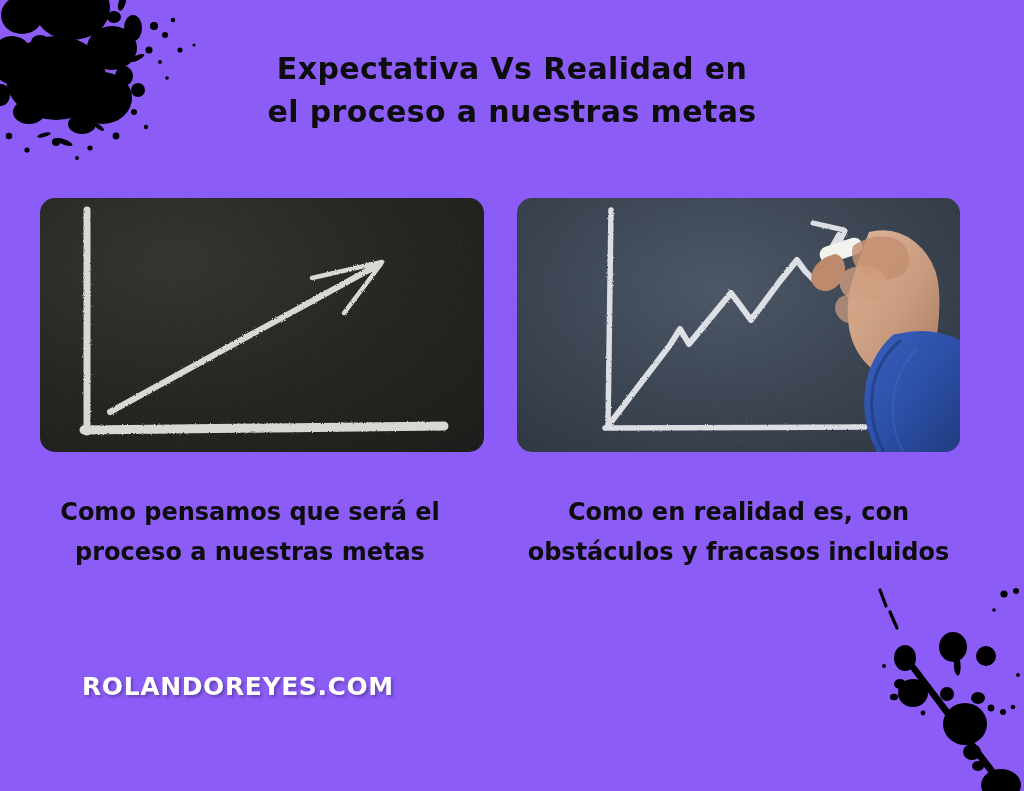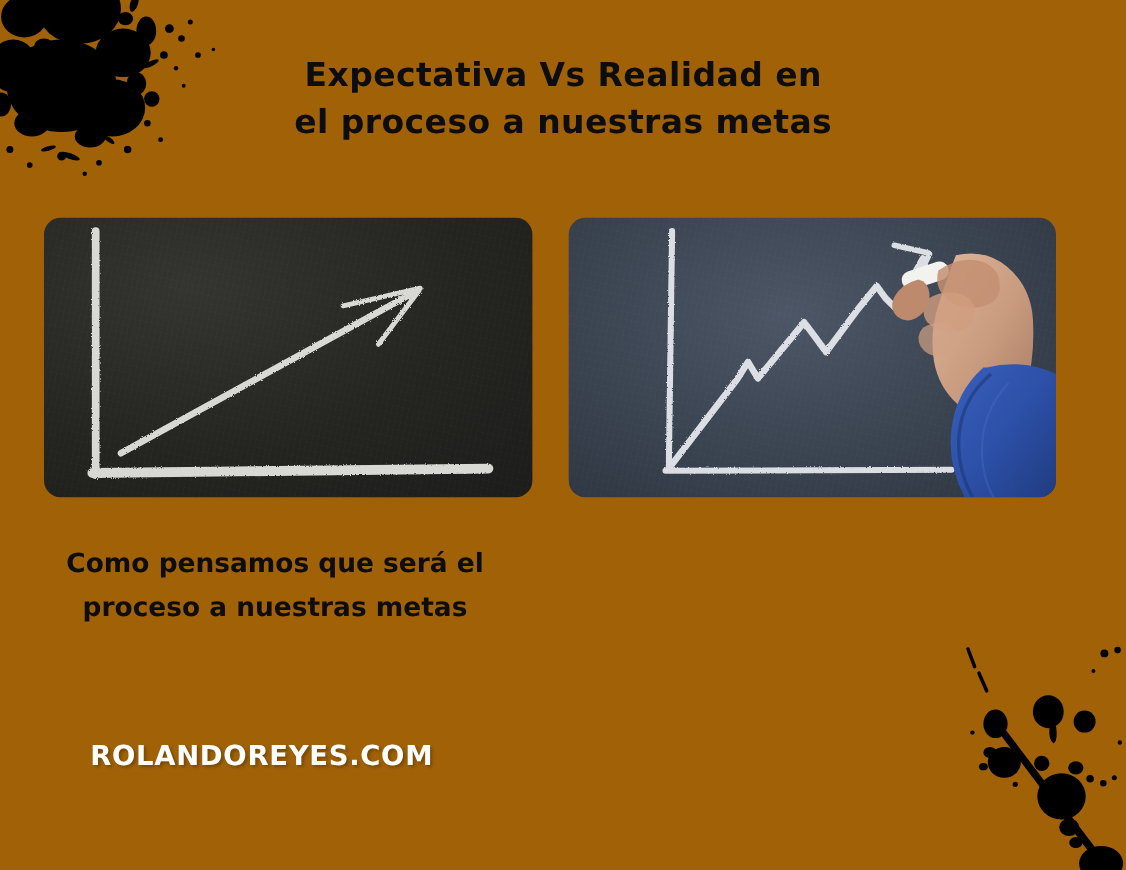--- a/index.html
+++ b/index.html
@@ -4,21 +4,21 @@
 <style>
   html, body {
     margin: 0;
     padding: 0;
     background: #ababab;
   }
   #poster {
     position: relative;
     width: 1024px;
     height: 791px;
-    background: #a16207;
+    background: #8b5cf6;
     overflow: hidden;
     font-family: "DejaVu Sans", sans-serif;
   }
 
   
   .splatter {
     position: absolute;
     pointer-events: none;
   }
   #splatter-tl { left: -6px; top: -10px; width: 210px; height: 175px; }
@@ -270,16 +270,20 @@
         <path d="M400 150 q-22 24 -24 54 q-2 28 10 50" stroke="#4a70cc" stroke-width="2" fill="none" opacity=".35"></path>
       </g>
     </svg>
   </div>
 
   <div class="caption" id="caption-left">
     <span class="cline">Como pensamos que será el</span>
     <span class="cline">proceso a nuestras metas</span>
   </div>
 
+  <div class="caption" id="caption-right">
+    <span class="cline">Como en realidad es, con</span>
+    <span class="cline">obstáculos y fracasos incluidos</span>
+  </div>
 
   <div id="footer-site">ROLANDOREYES.COM</div>
 
 </div>
 
 </body></html>

